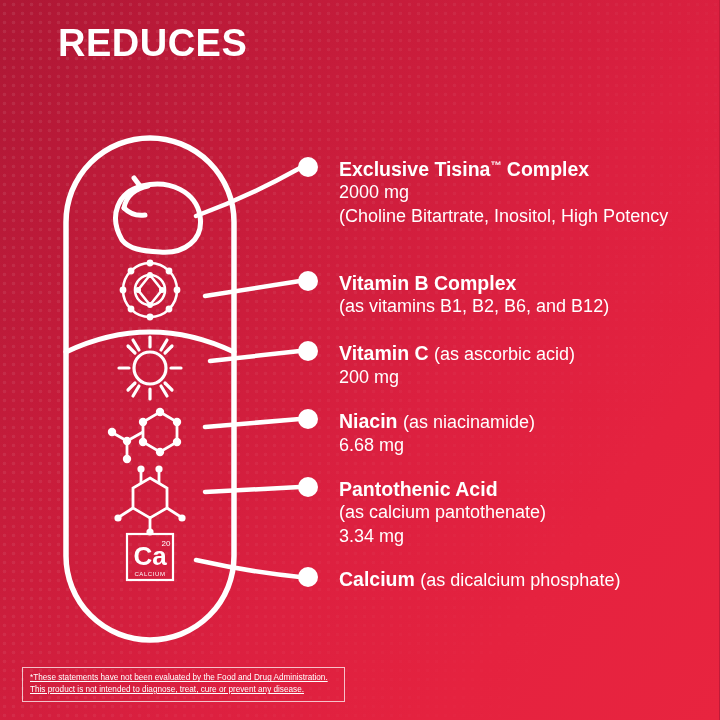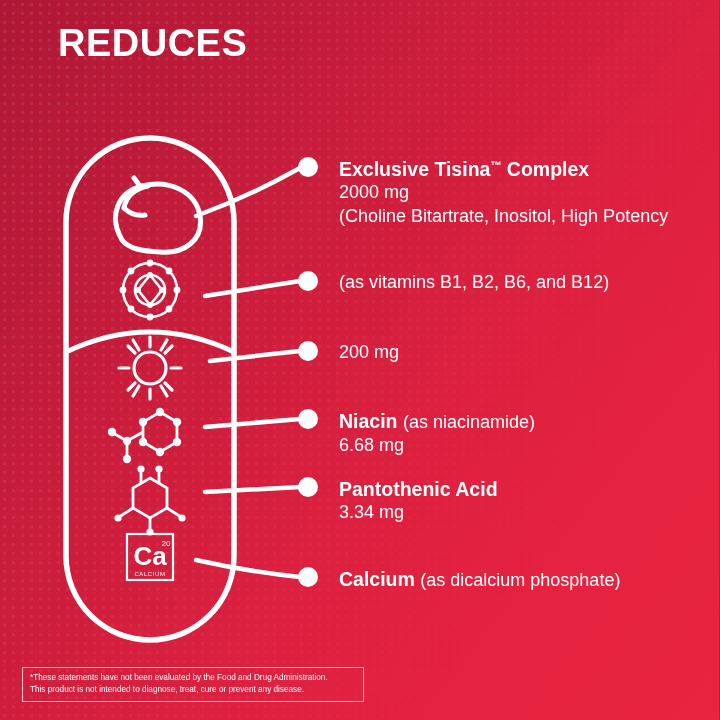--- a/index.html
+++ b/index.html
@@ -124,25 +124,26 @@
     vertical-align: super;
     line-height: 0;
   }
 
   
   .disclaimer {
     position: absolute;
     left: 22px;
     bottom: 18px;
     border: 1px solid rgba(255,255,255,0.72);
-    padding: 4px 23px 5px 7px;
+    padding: 4px 4px 5px 7px;
     color: #ffffff;
     font-size: 8.2px;
     line-height: 1.45;
     width: 310px;
+    text-decoration: underline;
   }
   .disclaimer div { white-space: nowrap; }
 </style>
 </head>
 <body>
 
 <div class="poster">
 
   <div class="halftone"></div>
 
@@ -267,34 +268,37 @@
 
   <div class="ing-list">
 
     <div class="ing" style="top:7px;">
       <div class="ing-title"><span>Exclusive Tisina</span><span class="tm">™</span><span> Complex</span></div>
       <div class="ing-sub">2000 mg</div>
       <div class="ing-sub">(Choline Bitartrate, Inositol, High Potency</div>
     </div>
 
     <div class="ing" style="top:121px;">
+      <div class="ing-title">Vitamin B Complex</div>
       <div class="ing-sub">(as vitamins B1, B2, B6, and B12)</div>
     </div>
 
     <div class="ing" style="top:191px;">
+      <div class="ing-title"><span>Vitamin C</span> <span class="sub">(as ascorbic acid)</span></div>
       <div class="ing-sub">200 mg</div>
     </div>
 
     <div class="ing" style="top:259px;">
       <div class="ing-title"><span>Niacin</span> <span class="sub">(as niacinamide)</span></div>
       <div class="ing-sub">6.68 mg</div>
     </div>
 
     <div class="ing" style="top:327px;">
       <div class="ing-title">Pantothenic Acid</div>
+      <div class="ing-sub">(as calcium pantothenate)</div>
       <div class="ing-sub">3.34 mg</div>
     </div>
 
     <div class="ing" style="top:417px;">
       <div class="ing-title"><span>Calcium</span> <span class="sub">(as dicalcium phosphate)</span></div>
     </div>
 
   </div>
 
   <div class="disclaimer">

